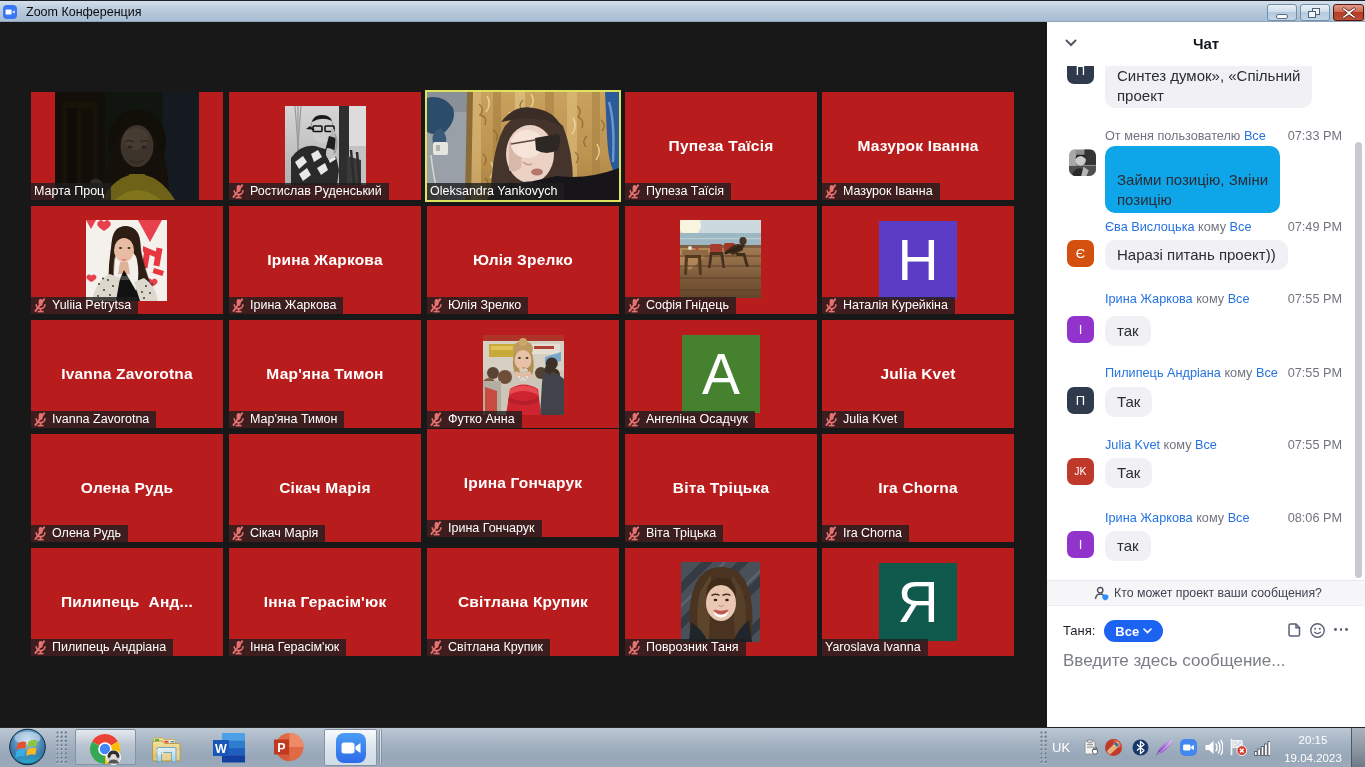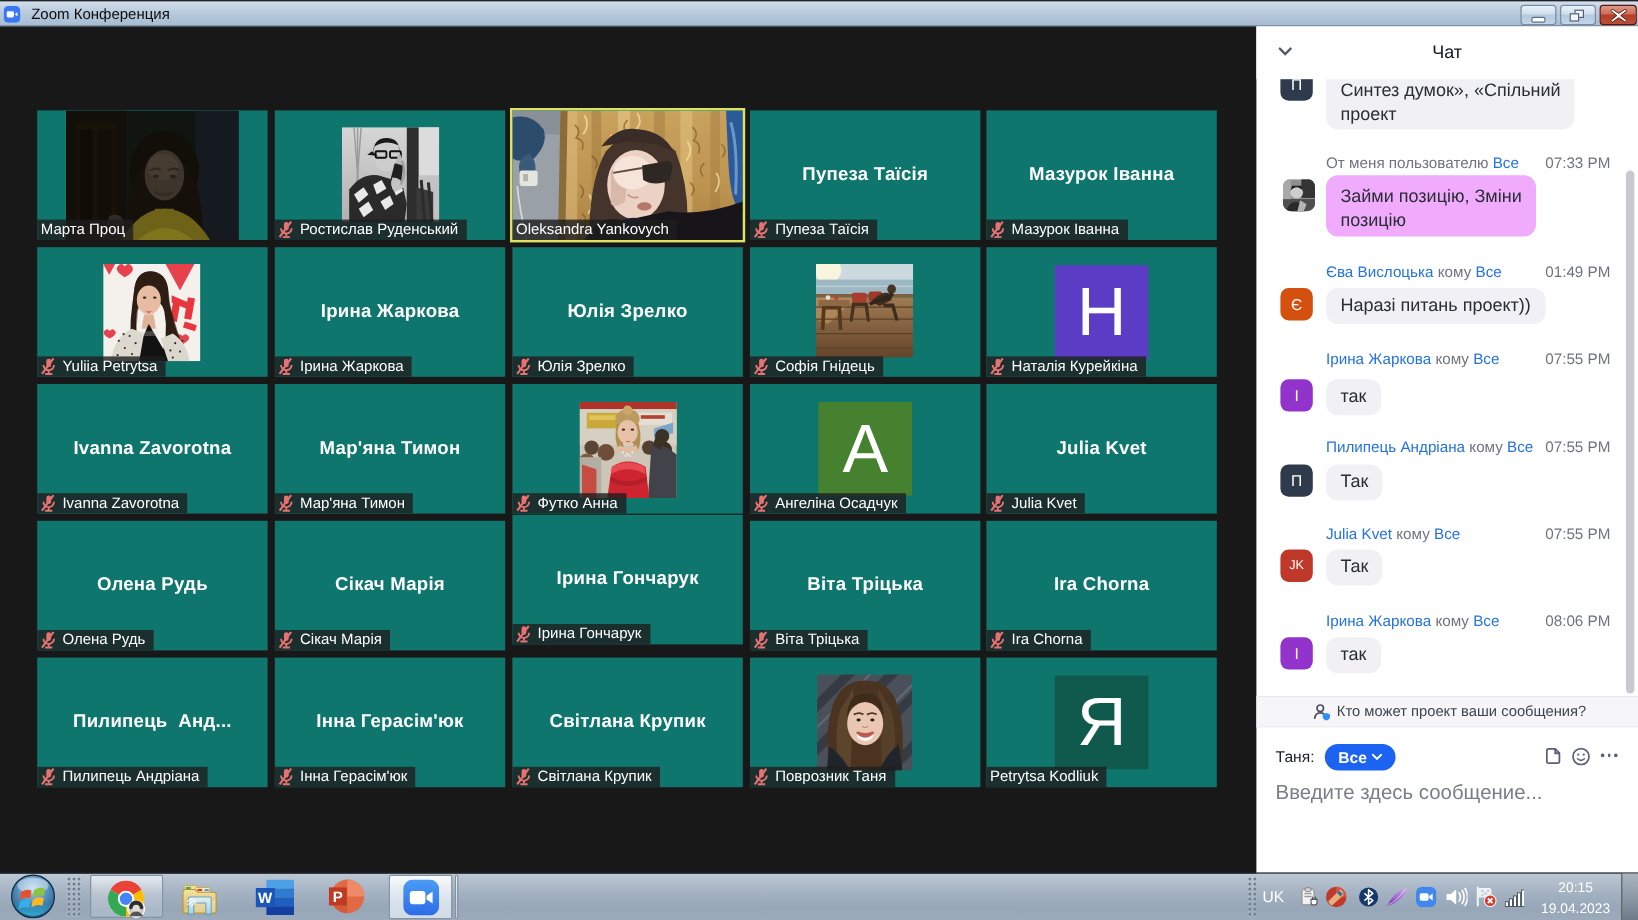--- a/index.html
+++ b/index.html
@@ -3,21 +3,21 @@
 <style>
 *{margin:0;padding:0;box-sizing:border-box}
 html,body{width:1365px;height:767px;overflow:hidden}
 body{position:relative;background:#181818;font-family:"Liberation Sans",sans-serif}
 .abs{position:absolute}
 
 #titlebar{position:absolute;left:0;top:0;width:1365px;height:22px;background:linear-gradient(#d4dfeb,#b9cbdd 45%,#a7bdd2);border-top:1px solid #1f2226;border-bottom:1px solid #8ea7be}
 #titletxt{position:absolute;left:26px;top:4px;font-size:12.5px;color:#0c0c0c}
 .winbtn{position:absolute;top:2.5px;height:17px;border-radius:3px}
 
-.tile{position:absolute;width:192px;height:108px;background:#0f766e;overflow:hidden}
+.tile{position:absolute;width:192px;height:108px;background:#b91c1c;overflow:hidden}
 .cname{position:absolute;left:0;right:0;top:0;bottom:0;display:flex;align-items:center;justify-content:center;font-weight:bold;font-size:15.5px;color:#fff;letter-spacing:.2px}
 .lbl{position:absolute;left:0;bottom:0;height:17.5px;background:rgba(30,30,30,.8);display:flex;align-items:center;padding:0 7px 0 3px;font-size:12.5px;color:#fff;white-space:nowrap}
 .lbl svg{margin-right:5px;flex:none}
 .sq{position:absolute;left:57px;top:15px;width:78px;height:78px;display:flex;align-items:center;justify-content:center;font-size:57px;color:#fff}
 .ph{position:absolute}
 
 #chat{position:absolute;left:1047px;top:22px;width:318px;height:706px;background:#fff}
 #chathead{position:absolute;left:1047px;top:22px;width:318px;height:44px;background:#fff;z-index:5}
 .hdr{position:absolute;left:1105px;width:237px;font-size:12.7px;color:#71747f;white-space:nowrap}
 .hdr b{font-weight:normal;color:#2573e0}
@@ -642,43 +642,43 @@
             <path d="M3.6 13.6 h6"></path>
           </g>
           <path d="M1 13.6 L10.6 0.6" stroke="#e87272" stroke-width="1.8"></path>
         </svg>
         <span>Поврозник Таня</span>
       </div>
     </div>
 <div class="tile" style="left:822px;top:548px">
       <div class="sq" style="background:#0f5a4c">Я</div>
       <div class="lbl">
-        <span>Petrytsa Kodliuk</span>
+        <span>Yaroslava Ivanna</span>
       </div>
     </div>
 </div>
 
 <div id="chat"></div>
 <div class="av" style="left:1067px;top:57px;background:#2f3b4d">П</div>
 <div class="bub" style="top:58px;padding:8px 12px 2px">Синтез думок», «Спільний<br>проект</div>
 <div class="hdr" style="top:129px"><span>От меня пользователю </span><b>Все</b><span class="tm">07:33 PM</span></div>
 <div class="av" style="left:1069px;top:149px">
     <svg width="28" height="28" viewBox="0 0 28 28">
       <rect width="28" height="28" fill="#8f8f8f"></rect>
       <rect x="16" width="12" height="16" fill="#343434"></rect>
       <rect y="17" width="28" height="11" fill="#4f4f4f"></rect>
       <rect x="0" y="0" width="7" height="17" fill="#a8a8a8"></rect>
       <circle cx="12" cy="11" r="5.5" fill="#cdcdcd"></circle>
       <path d="M6.5 10 q5.5-6.5 11 0 l-1.5-4.5 h-8 Z" fill="#1f1f1f"></path>
       <path d="M3 28 q2-9 8.5-8.5 q7 0.5 7.5 8.5 Z" fill="#2a2a2a"></path>
       <path d="M15 18 l5.5 3.5 -2.5 6.5 h-5.5 Z" fill="#b5b5b5"></path>
     </svg>
   </div>
-<div class="bub" style="top:146px;padding:8px 12px 3px;background:#f0abfc">Займи позицію, Зміни<br>позицію</div>
-<div class="hdr" style="top:219.5px"><b>Єва Вислоцька</b><span> кому </span><b>Все</b><span class="tm">01:49 PM</span></div>
+<div class="bub" style="top:146px;padding:24px 12px 3px;background:#0ea5e9">Займи позицію, Зміни<br>позицію</div>
+<div class="hdr" style="top:219.5px"><b>Єва Вислоцька</b><span> кому </span><b>Все</b><span class="tm">07:49 PM</span></div>
 <div class="av" style="left:1067px;top:240px;background:#d4500e;font-size:13px">Є</div>
 <div class="bub" style="top:239.5px;padding:5px 12px;background:#f1f1f5">Наразі питань проект))</div>
 <div class="hdr" style="top:292px"><b>Ірина Жаркова</b><span> кому </span><b>Все</b><span class="tm">07:55 PM</span></div>
 <div class="av" style="left:1067px;top:315.5px;background:#9233cc;font-size:13px">І</div>
 <div class="bub" style="top:316px;padding:5px 12px;background:#f1f1f5">так</div>
 <div class="hdr" style="top:365.5px"><b>Пилипець Андріана</b><span> кому </span><b>Все</b><span class="tm">07:55 PM</span></div>
 <div class="av" style="left:1067px;top:386.5px;background:#2f3b4d;font-size:13px">П</div>
 <div class="bub" style="top:386.5px;padding:5px 12px;background:#f1f1f5">Так</div>
 <div class="hdr" style="top:437.5px"><b>Julia Kvet</b><span> кому </span><b>Все</b><span class="tm">07:55 PM</span></div>
 <div class="av" style="left:1067px;top:457.5px;background:#bf392b;font-size:10.5px">JK</div>
@@ -714,21 +714,21 @@
 <div class="abs" style="left:1334px;top:628px;width:14px;height:4px;display:flex;justify-content:space-between">
     <i style="width:2.8px;height:2.8px;border-radius:50%;background:#5a6175"></i>
     <i style="width:2.8px;height:2.8px;border-radius:50%;background:#5a6175"></i>
     <i style="width:2.8px;height:2.8px;border-radius:50%;background:#5a6175"></i>
   </div>
 <div class="abs" style="left:1063px;top:651px;font-size:17px;color:#7a7d85">Введите здесь сообщение...</div>
 <div id="chathead">
   <svg class="abs" style="left:18px;top:17px" width="12" height="8" viewBox="0 0 12 8">
       <path d="M1.5 1.5 L6 6 L10.5 1.5" fill="none" stroke="#555b66" stroke-width="2" stroke-linecap="round"></path>
     </svg>
-  <div style="position:absolute;left:0;top:13px;width:318px;text-align:center;font-weight:normal;font-size:15px;color:#14171f">Чат</div>
+  <div style="position:absolute;left:0;top:13px;width:318px;text-align:center;font-weight:bold;font-size:15px;color:#14171f">Чат</div>
 </div>
 
 <div id="taskbar"></div>
 <svg class="abs" style="left:8px;top:728px" width="39" height="38" viewBox="0 0 39 38">
 <defs>
 <radialGradient id="orb" cx="0.5" cy="0.32" r="0.85">
         <stop offset="0" stop-color="#a8cde8"></stop>
         <stop offset="0.5" stop-color="#4884b4"></stop>
         <stop offset="1" stop-color="#16456e"></stop>
       </radialGradient>

